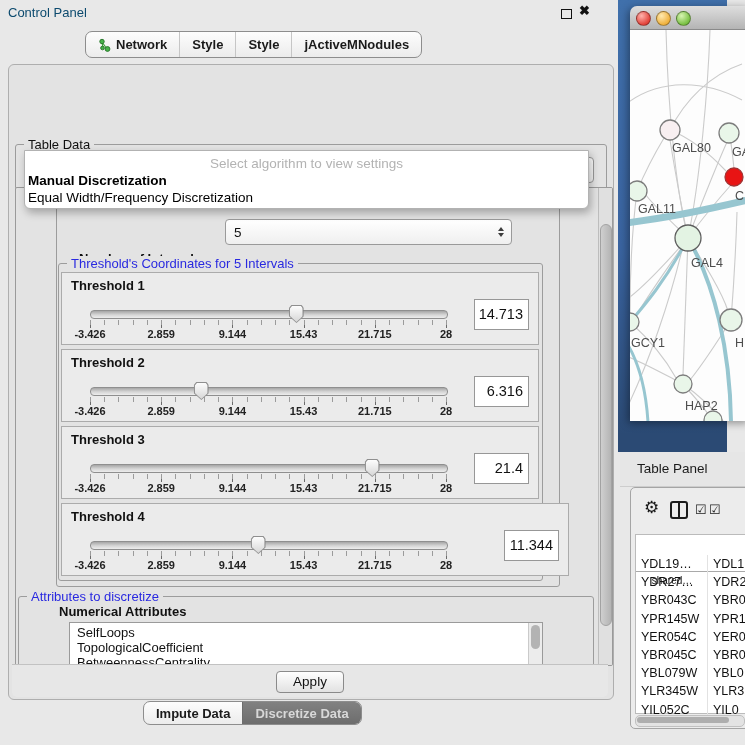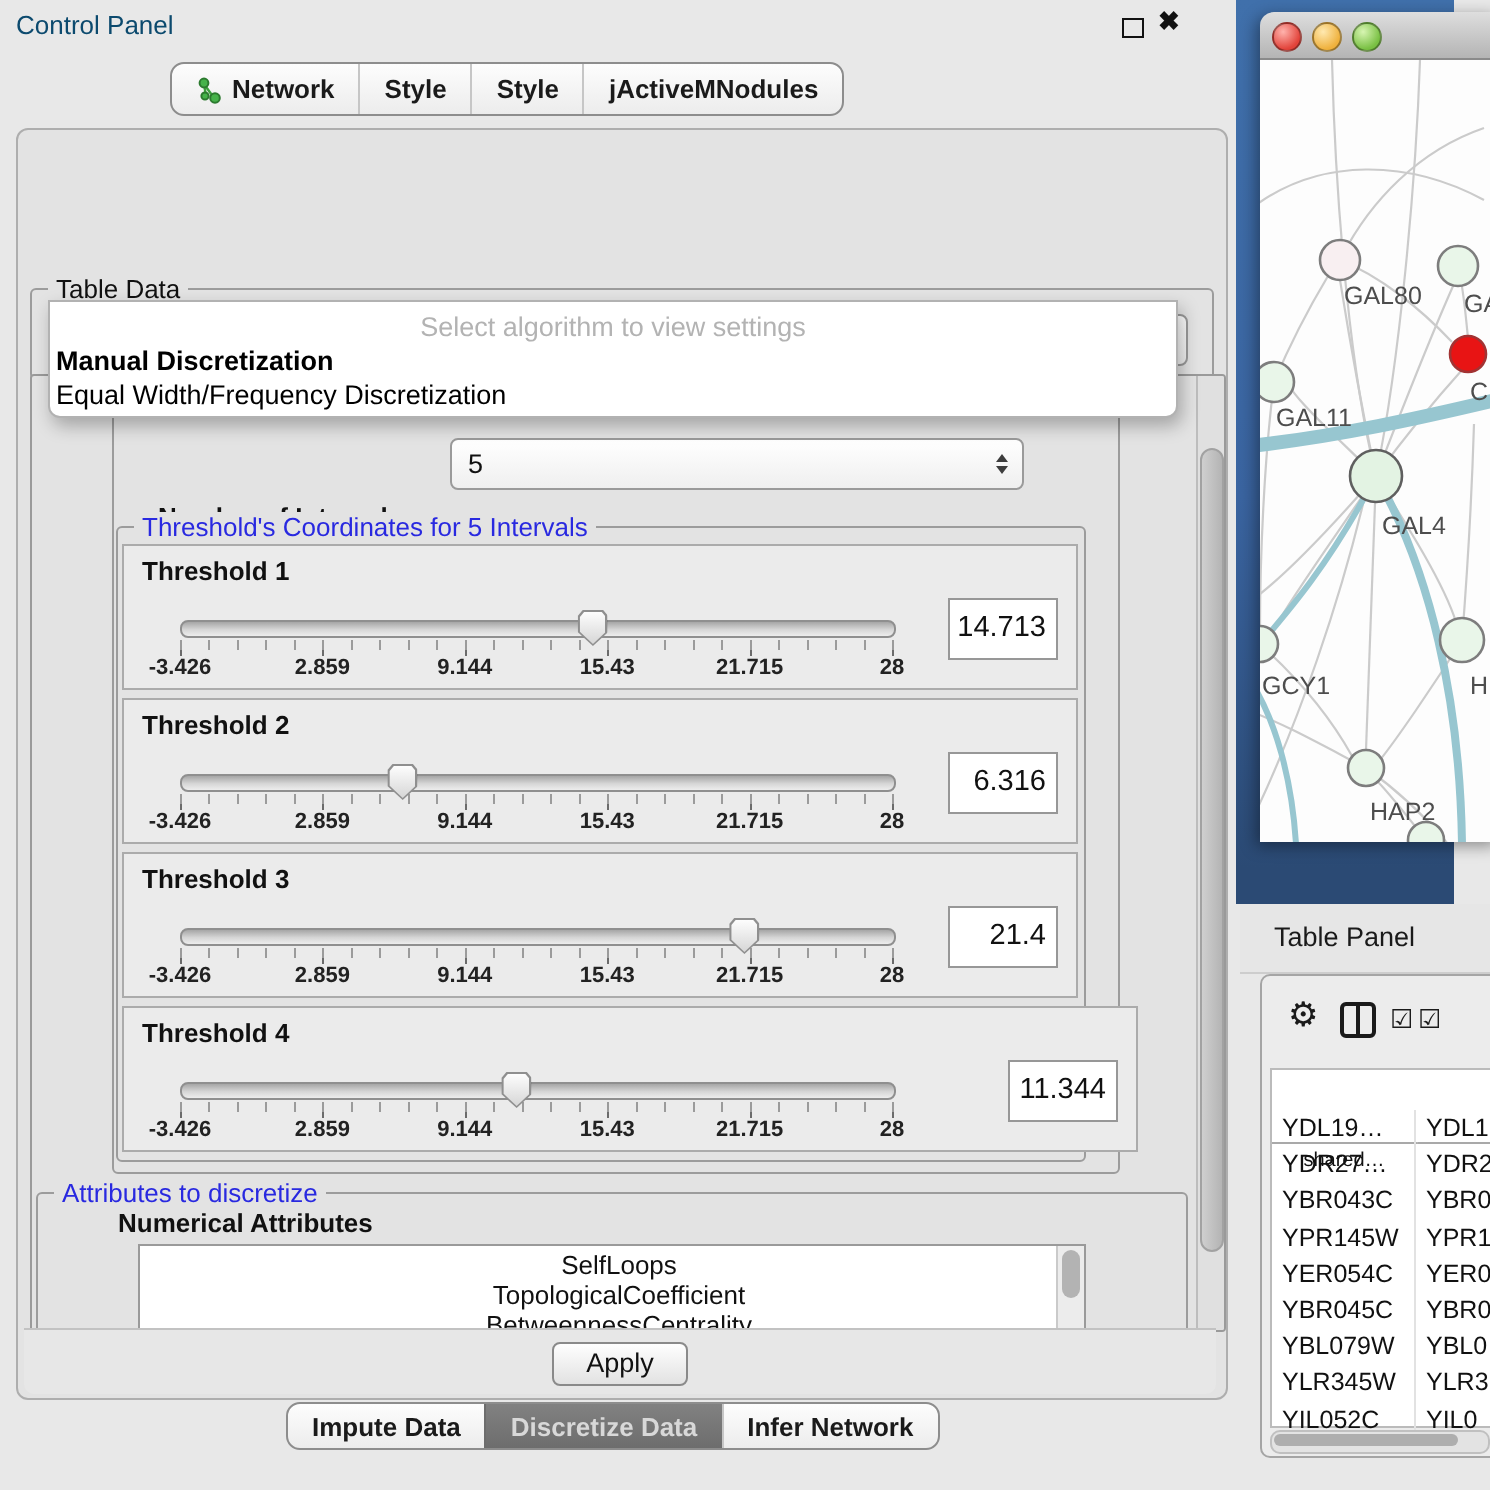--- a/index.html
+++ b/index.html
@@ -77,21 +77,21 @@
   .ticks-major{position:absolute;left:28px;top:47px;width:358px;height:8px;
                background:repeating-linear-gradient(to right,#6b6b6b 0 1px,transparent 1px 71.2px);}
   .ticks-minor{position:absolute;left:28px;top:47px;width:358px;height:5px;
                background:repeating-linear-gradient(to right,#9b9b9b 0 1px,transparent 1px 14.24px);}
   .tick-labels{position:absolute;left:28px;top:55px;width:356px;height:13px;}
   .tick-labels span{position:absolute;transform:translateX(-50%);font-size:11px;font-weight:bold;color:#222;white-space:nowrap;}
   .th-value{position:absolute;right:9px;top:26px;width:55px;height:31px;box-sizing:border-box;
             background:#fff;border:1px solid #979797;font-size:14.5px;color:#111;
             text-align:right;line-height:29px;padding-right:5px;}
 
-  #attr-group{left:2px;top:408px;width:574px;height:72px;text-align:center;}
+  #attr-group{left:2px;top:408px;width:574px;height:72px;}
   #attr-subtitle{position:absolute;left:40px;top:7px;font-size:13px;font-weight:bold;color:#111;}
   #attr-list{position:absolute;left:50px;top:25px;width:472px;height:44px;background:#fff;
              border:1px solid #9a9a9a;overflow:hidden;}
   .attr-item{height:15px;line-height:15px;font-size:13px;padding-left:7px;color:#111;white-space:nowrap;}
   #attr-list .attr-item:first-child{margin-top:2px;}
   #attr-scroll{position:absolute;right:0;top:0;width:13px;height:100%;background:#ececec;border-left:1px solid #cacaca;}
   #attr-thumb{position:absolute;left:1.5px;top:2px;width:9px;height:24px;border-radius:5px;background:#b3b3b3;}
 
   #south-bar{left:3px;top:599px;width:596px;height:32px;background:#e7e7e7;border-top:1px solid #c2c2c2;
              border-radius:0 0 5px 5px;}
@@ -305,23 +305,20 @@
       <div id="apply-btn">Apply</div>
     </div>
   </div>
 
   <div class="abs tabbar" id="bottom-tabs">
     <div class="tab">
         <span>Impute Data</span>
       </div>
     <div class="tab selected">
         <span>Discretize Data</span>
-      </div>
-    <div class="tab">
-        <span>Infer Network</span>
       </div>
   </div>
 
   <div class="abs" id="net-frame">
     <div id="mac-window">
       <div id="mac-titlebar">
         <div class="tl" id="tl-red"></div>
         <div class="tl" id="tl-yellow"></div>
         <div class="tl" id="tl-green"></div>
       </div>

